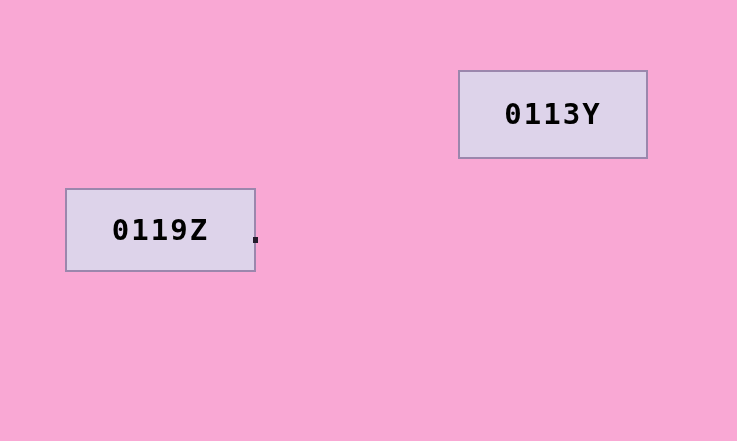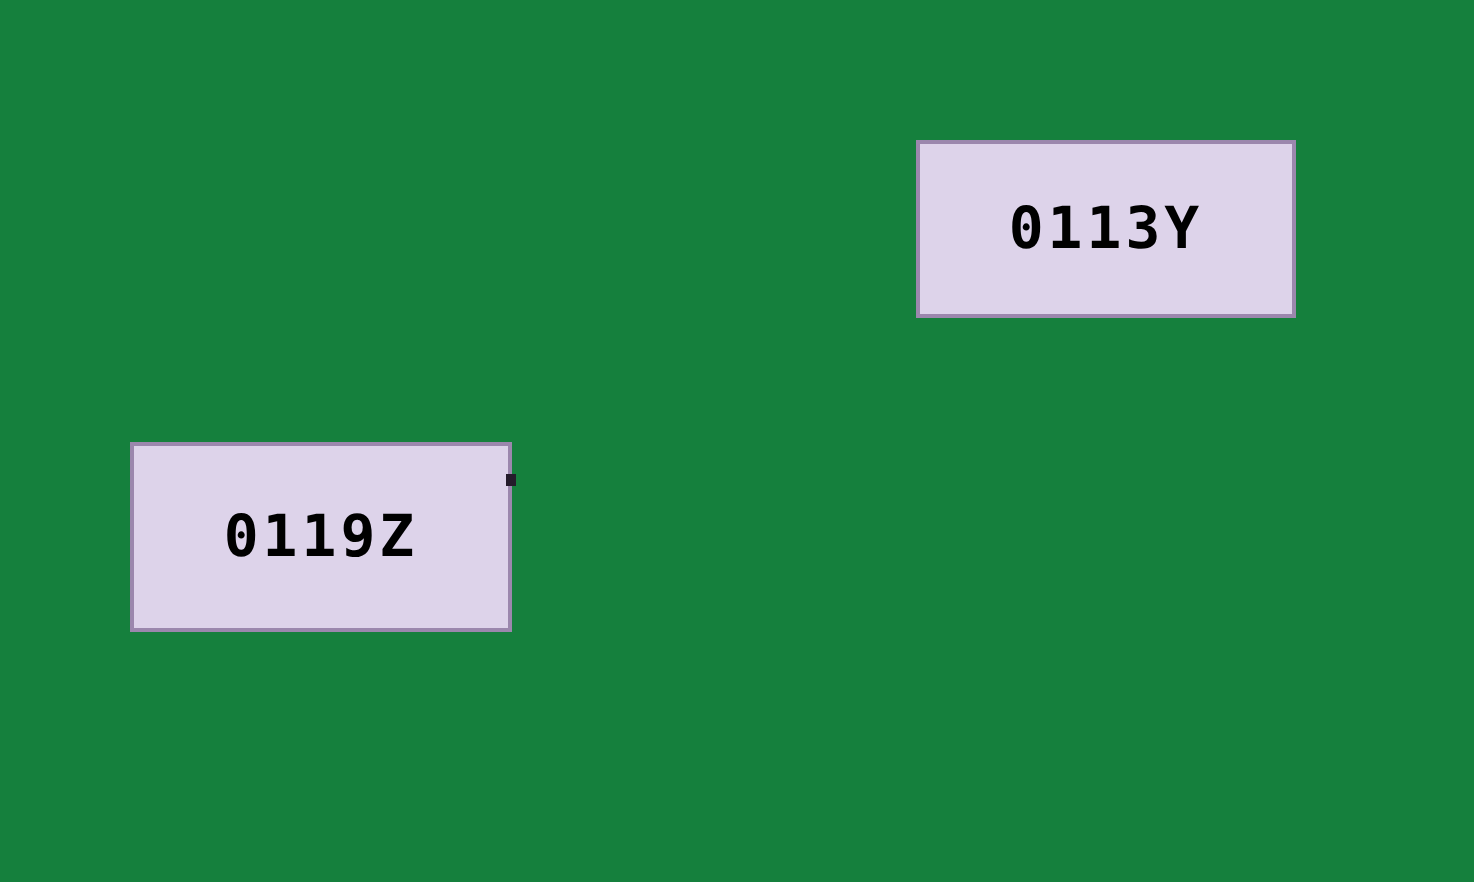--- a/index.html
+++ b/index.html
@@ -4,21 +4,21 @@
 <style>
   html, body {
     margin: 0;
     padding: 0;
     background: #000000;
   }
   #canvas {
     position: relative;
     width: 737px;
     height: 441px;
-    background: #15803d;
+    background: #f9a8d4;
     overflow: hidden;
     font-family: "DejaVu Sans Mono", "DejaVu Sans", monospace;
   }
   .node {
     position: absolute;
     background: #ddd3ea;
     border: 2px solid #9b87ad;
     box-sizing: border-box;
     display: flex;
     align-items: center;
@@ -27,21 +27,21 @@
   .node .label {
     color: #000000;
     font-size: 29px;
     font-weight: bold;
     letter-spacing: 2px;
     line-height: 1;
     user-select: none;
   }
   
   #node-0113y { left: 458px; top: 70px;  width: 190px; height: 89px; }
-  #node-0119z { left: 65px;  top: 188px; width: 191px; height: 95px; margin-top: 33px; }
+  #node-0119z { left: 65px;  top: 188px; width: 191px; height: 84px; }
   #node-0119y { left: 464px; top: 349px; width: 192px; height: 89px; }
 
   
   .connector-mark {
     position: absolute;
     left: 253px;
     top: 237px;
     width: 5px;
     height: 6px;
     background: #241b2b;

